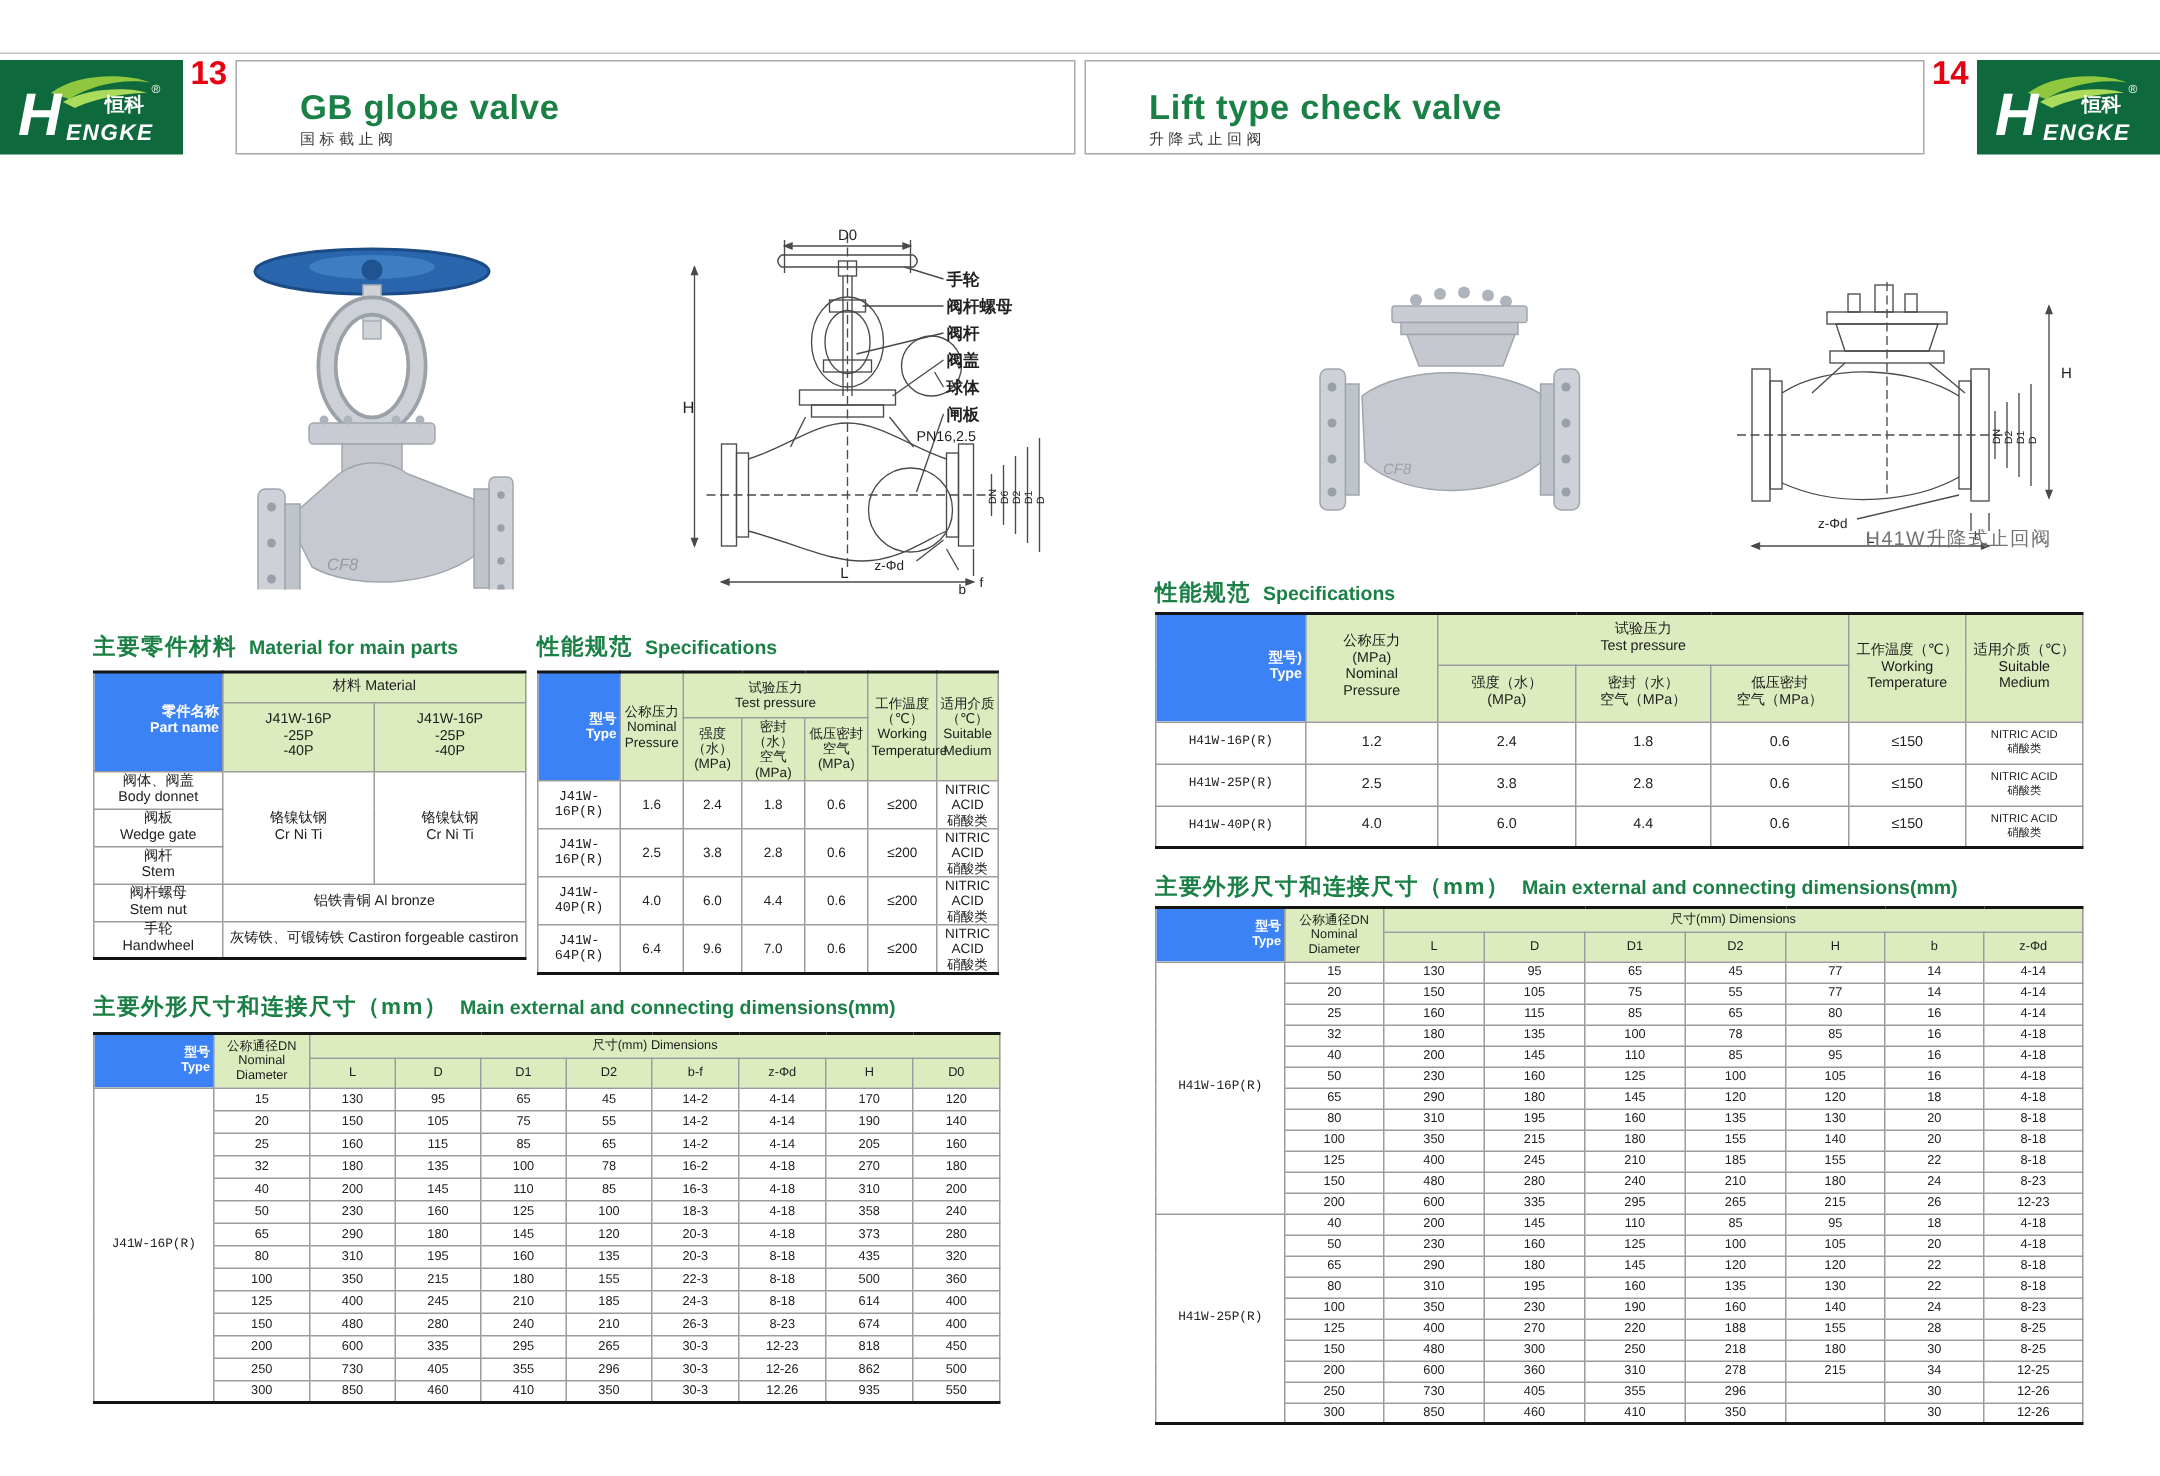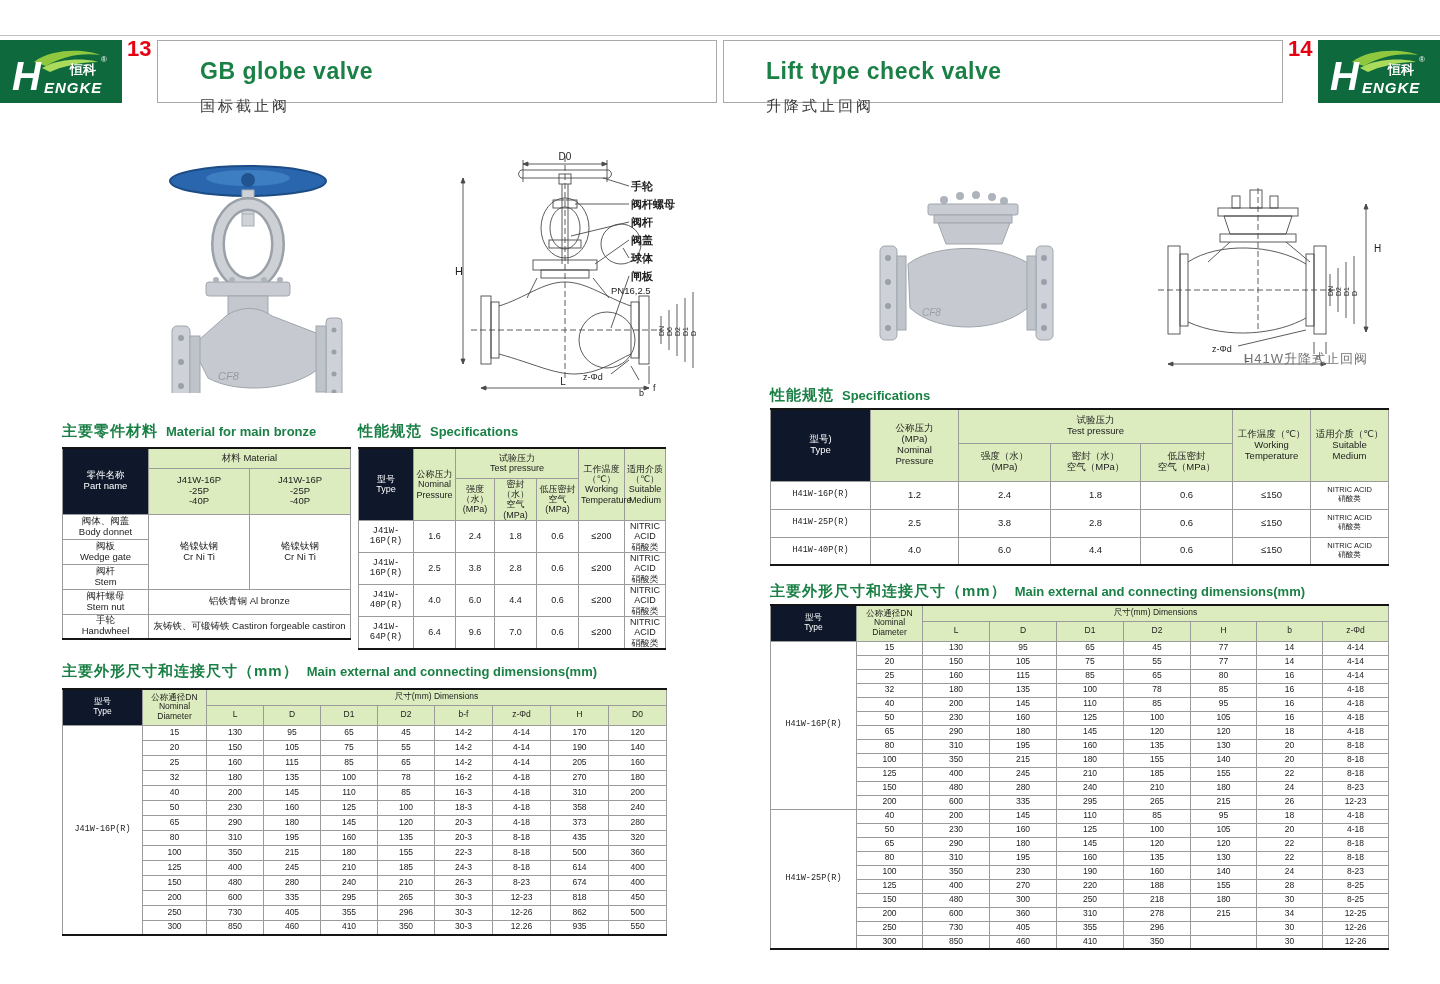--- a/index.html
+++ b/index.html
@@ -12,33 +12,33 @@
   .logo-left{left:0;}
   .logo-right{left:1318px;}
   .pagenum{position:absolute;top:36px;font-size:22px;font-weight:bold;color:#e60012;}
   .pn-left{left:127px;}
   .pn-right{left:1288px;}
   .title-box{position:absolute;top:40px;width:560px;height:63px;border:1px solid #a9a9a9;
              box-sizing:border-box;background:#fff;padding:17px 0 0 42px;}
   .tb-left{left:157px;}
   .tb-right{left:723px;}
   .title-en{color:#1b8046;font-weight:bold;font-size:23px;letter-spacing:.5px;}
-  .title-zh{color:#3a3a3a;font-size:15px;letter-spacing:3px;margin-top:12px;}
+  .title-zh{color:#3a3a3a;font-size:10px;letter-spacing:3px;margin-top:1px;}
 
   
   .sec-title{position:absolute;white-space:nowrap;}
   .st-zh{color:#1b8046;font-weight:bold;font-size:15px;letter-spacing:1px;}
   .st-en{color:#1b8046;font-weight:bold;font-size:13px;margin-left:8px;}
 
   
   table.tbl{position:absolute;border-collapse:collapse;table-layout:fixed;background:#fff;
             border-top:2px solid #141414;border-bottom:2px solid #141414;}
   .tbl th,.tbl td{border:1px solid #9b9b9b;text-align:center;vertical-align:middle;
                   padding:0 2px;white-space:pre-line;line-height:1.15;font-weight:normal;box-sizing:border-box;}
-  .tbl .dark{background:#0f172a;color:#fff;font-weight:normal;}
+  .tbl .dark{background:#3b82f6;color:#fff;font-weight:bold;text-align:right;}
   .tbl .lite{background:#dcecbe;color:#1c1c1c;}
   #mat-table{left:62px;top:447px;width:288px;font-size:9.5px;}
   #mat-table td{height:25px;}
   #specL{left:358px;top:447px;width:307px;font-size:9px;}
   #specL tbody td{height:28px;font-size:9px;}
   #specR{left:770px;top:408px;width:618px;font-size:9.5px;}
   #specR tbody td{height:28px;}
   #dimsL{left:62px;top:688px;width:604px;font-size:8.5px;}
   #dimsL tbody tr{height:15px;}
   #dimsR{left:770px;top:604px;width:618px;font-size:8.5px;}
@@ -249,21 +249,21 @@
     <text x="218" y="178" font-size="8" fill="#222">b</text>
     <text x="114" y="170" font-size="9" fill="#222">z-Φd</text>
     <text x="235" y="114" font-size="7" fill="#222" transform="rotate(-90 235 114)">DN</text>
     <text x="243" y="114" font-size="7" fill="#222" transform="rotate(-90 243 114)">D2</text>
     <text x="251" y="114" font-size="7" fill="#222" transform="rotate(-90 251 114)">D1</text>
     <text x="259" y="114" font-size="7" fill="#222" transform="rotate(-90 259 114)">D</text>
   </svg>
   <div class="draw-caption">H41W升降式止回阀</div>
 
   <div class="sec-title" style="left:62px;top:422px">
-    <span class="st-zh">主要零件材料</span><span class="st-en">Material for main bronze</span>
+    <span class="st-zh">主要零件材料</span><span class="st-en">Material for main parts</span>
   </div>
   <table class="tbl" id="mat-table">
     <colgroup>
         <col style="width:86px">
         <col style="width:101px">
         <col style="width:101px">
       </colgroup>
     <thead>
       <tr style="height:20px">
         <th class="dark" rowspan="2">零件名称

